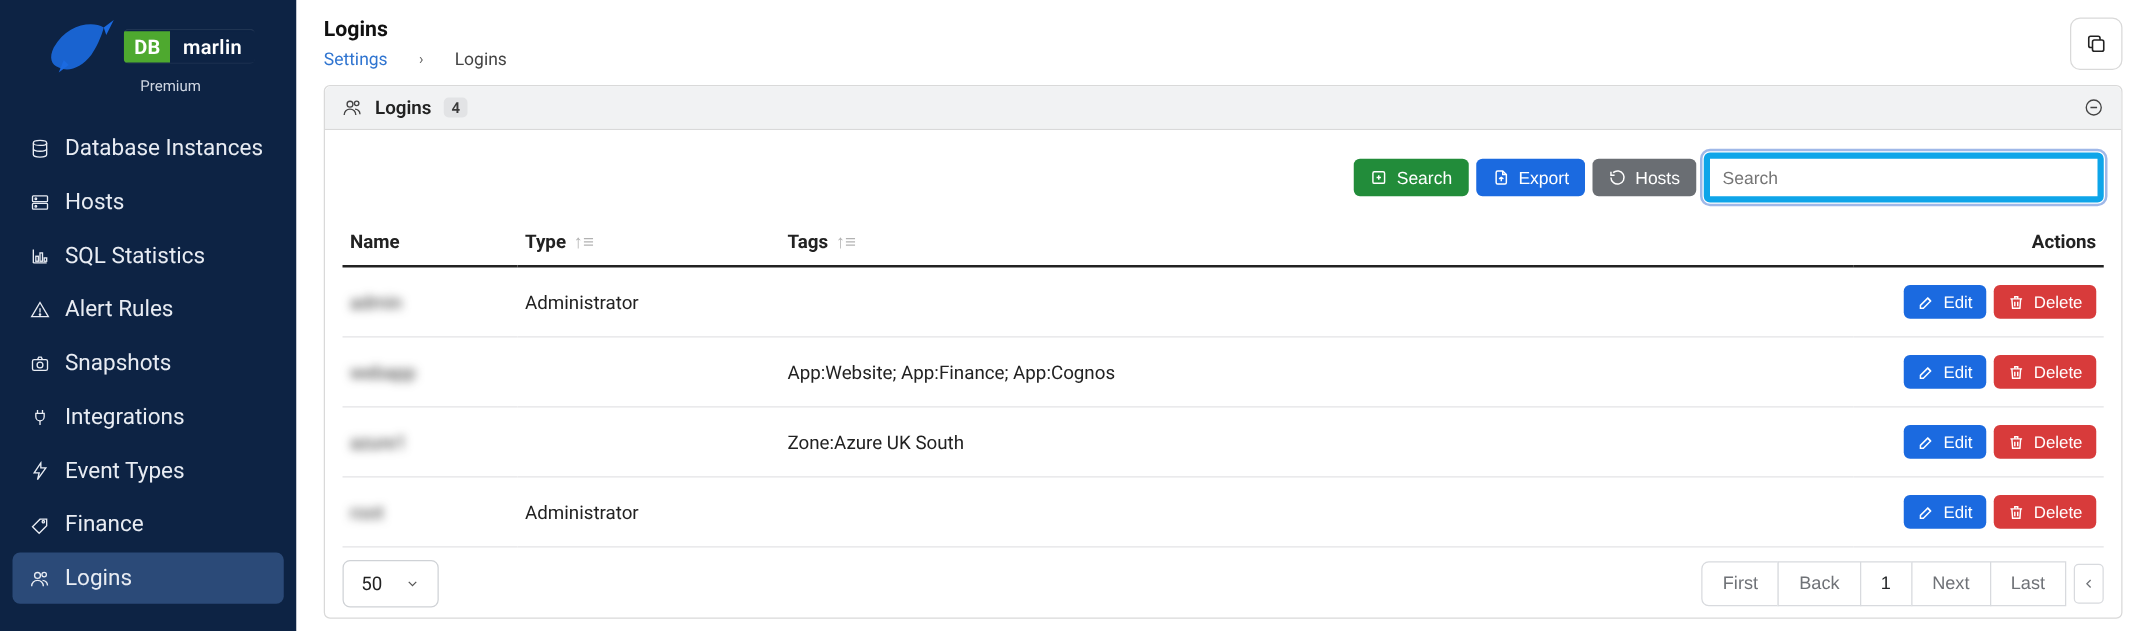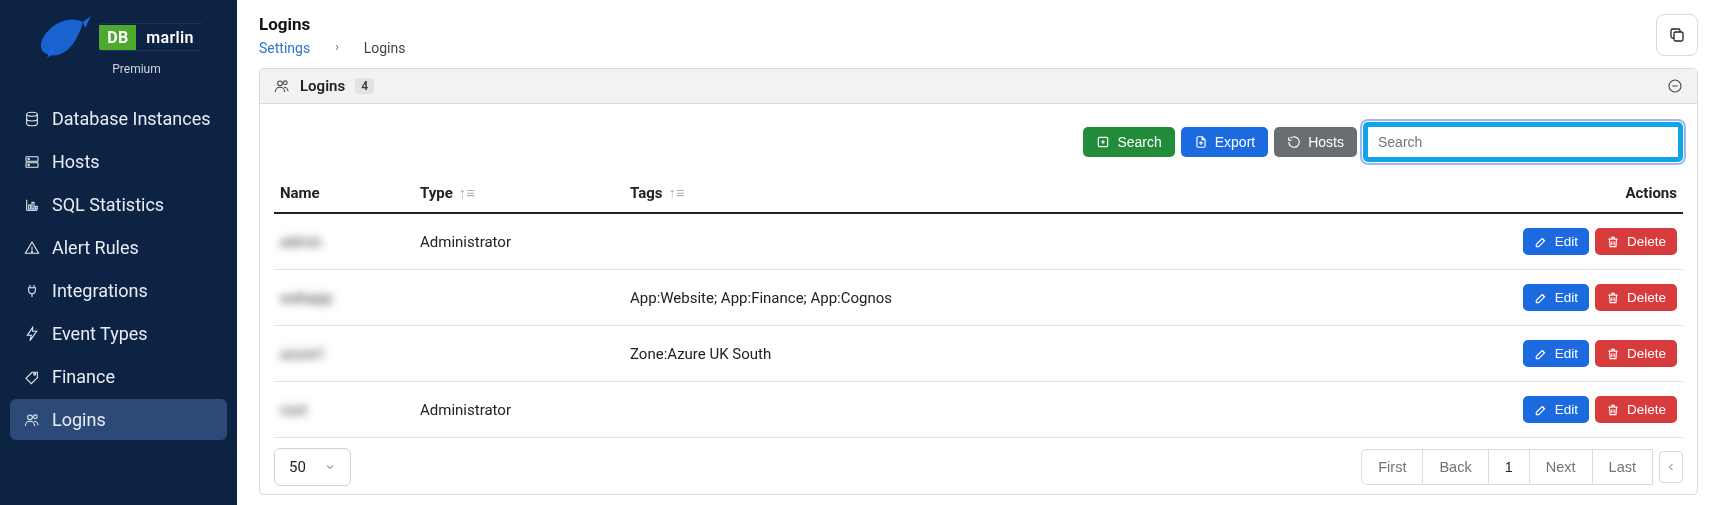--- a/index.html
+++ b/index.html
@@ -307,20 +307,28 @@
         </svg>
       <span>SQL Statistics</span>
     </div>
     <div class="nav-item">
       <svg viewBox="0 0 24 24" stroke-width="1.6">
           <path d="M12 3 L22 20 H2 Z"></path>
           <path d="M12 10v5"></path>
           <circle cx="12" cy="17.5" r="0.8" fill="#e8ecf3"></circle>
         </svg>
       <span>Alert Rules</span>
+    </div>
+    <div class="nav-item">
+      <svg viewBox="0 0 24 24" stroke-width="1.6">
+          <rect x="3" y="7" width="18" height="13" rx="2"></rect>
+          <circle cx="12" cy="13.5" r="3.5"></circle>
+          <path d="M9 7l1.5-3h3L15 7"></path>
+        </svg>
+      <span>Snapshots</span>
     </div>
     <div class="nav-item">
       <svg viewBox="0 0 24 24" stroke-width="1.6">
           <path d="M9 3v4M15 3v4"></path>
           <path d="M7 7h10v4a5 5 0 0 1-10 0V7z"></path>
           <path d="M12 16v5"></path>
         </svg>
       <span>Integrations</span>
     </div>
     <div class="nav-item">

